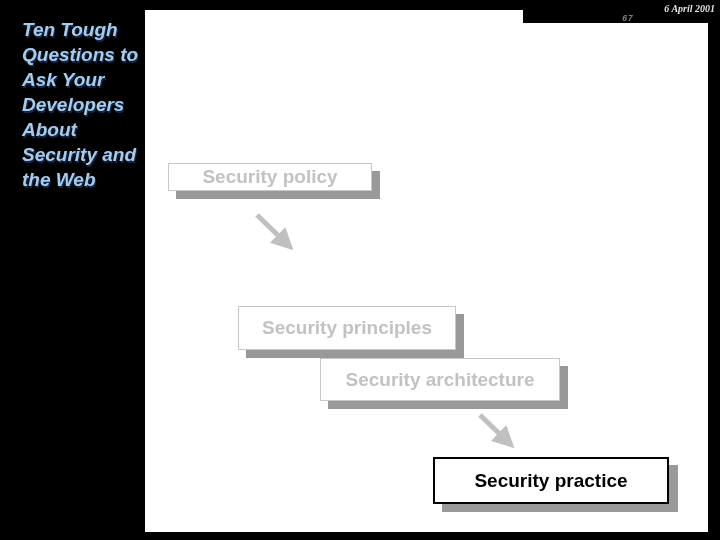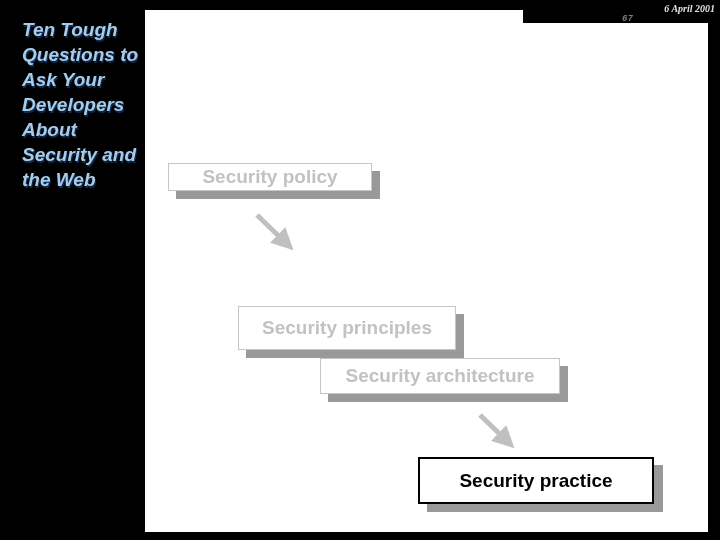--- a/index.html
+++ b/index.html
@@ -90,22 +90,22 @@
     color:#c2c2c2;
     box-shadow:8px 8px 0 #999999;
   }
   .flow-box.active {
     border:2px solid #000000;
     color:#000000;
     box-shadow:9px 8px 0 #999999;
   }
   .box-policy       { left:23px;  top:153px; width:204px; height:28px; }
   .box-principles   { left:93px;  top:252px; width:218px; height:44px;margin-top:44px; }
-  .box-architecture { left:175px; top:348px; width:240px; height:36px; }
-  .box-practice     { left:273px; top:447px; width:236px; height:47px; }
+  .box-architecture { left:175px; top:348px; width:240px; height:43px; }
+  .box-practice     { left:288px; top:447px; width:236px; height:47px; }
 
   .arrows-layer {
     position:absolute;
     left:0; top:0;
     width:563px; height:522px;
     pointer-events:none;
   }
 </style>
 </head>
 <body>

